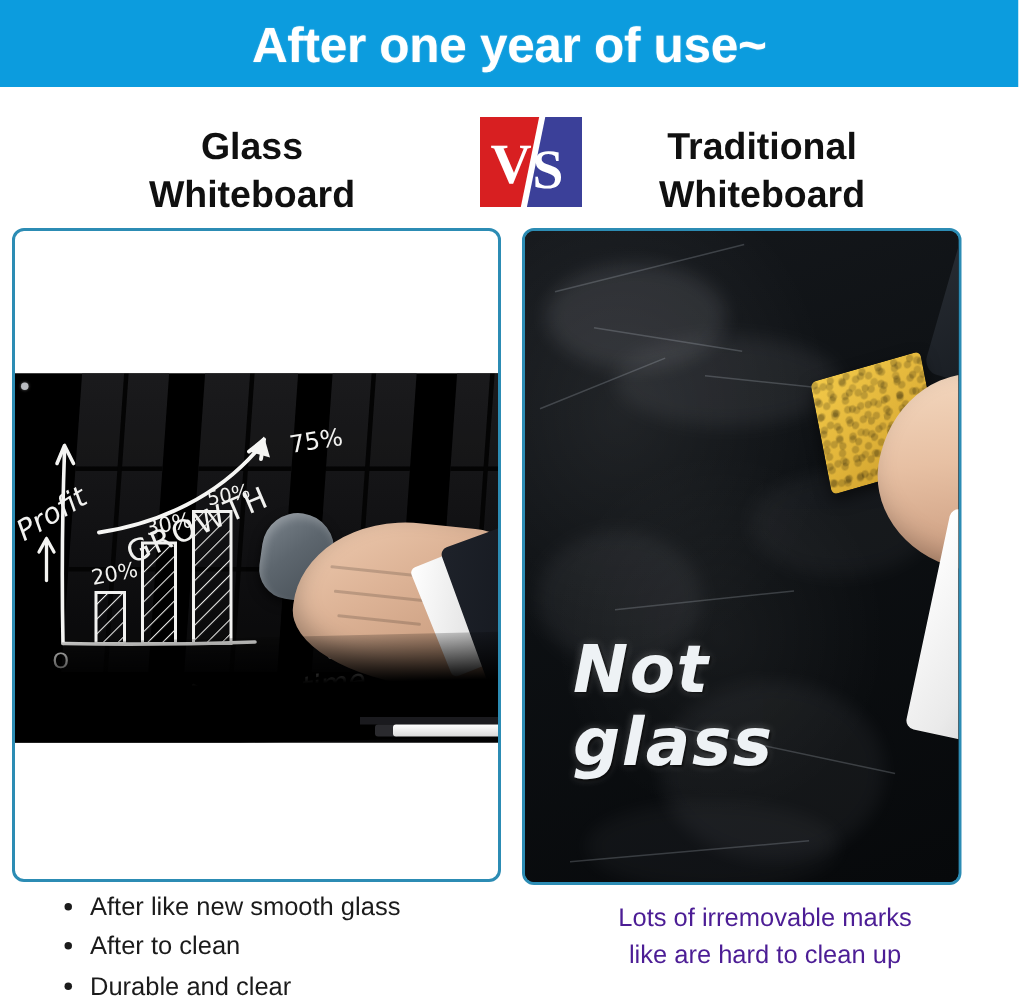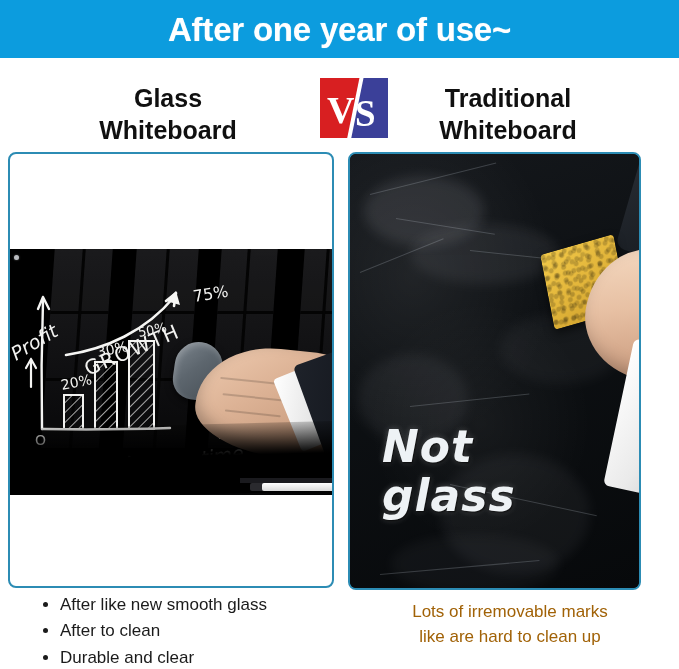--- a/index.html
+++ b/index.html
@@ -347,21 +347,21 @@
   #bullets ul { margin: 0; padding-left: 20px; }
   #bullets li { margin: 0; }
 
   #right-caption {
     position: absolute;
     left: 348px;
     top: 600px;
     width: 324px;
     text-align: center;
     font-size: 17px;
-    color: #a16207;
+    color: #4c1d95;
     line-height: 1.45;
   }
 </style>
 </head>
 <body>
 
 <div id="header-banner">
   <div id="header-title">After one year of use~</div>
 </div>
 

